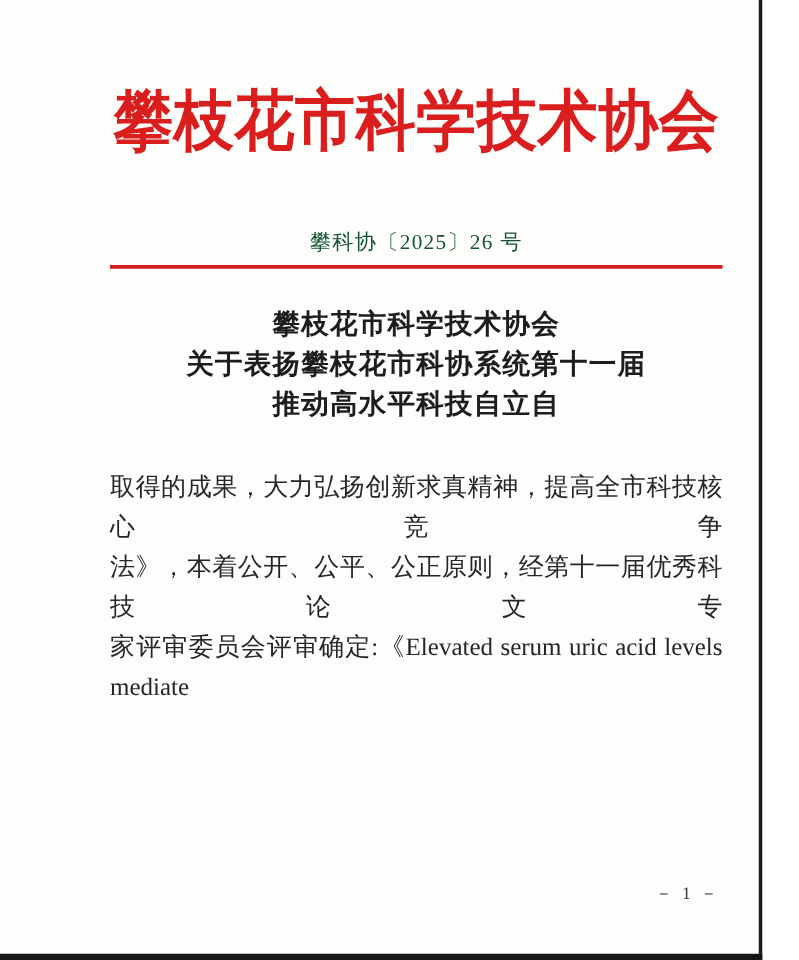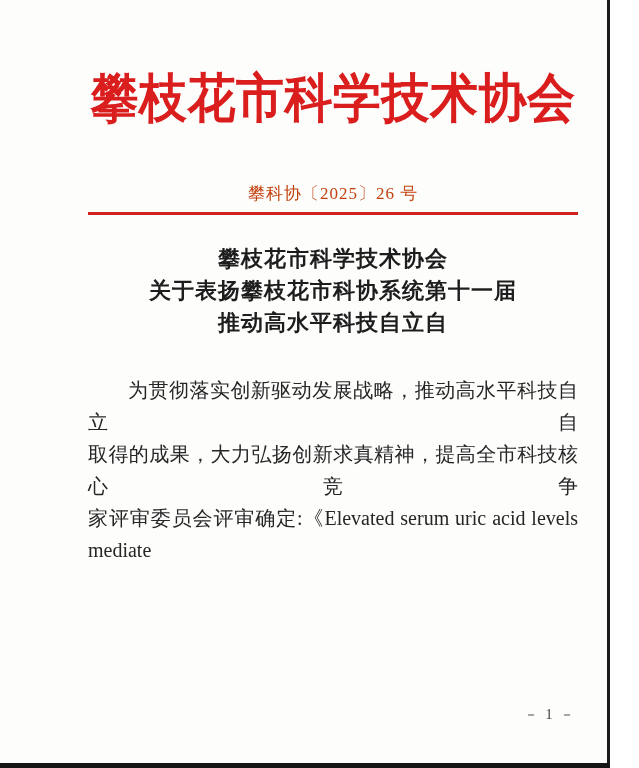--- a/index.html
+++ b/index.html
@@ -37,21 +37,21 @@
     line-height: 58px;
     white-space: nowrap;
     transform: scaleY(1.10);
     transform-origin: center top;
     letter-spacing: 0.5px;
   }
   .doc-number {
     position: absolute; top: 182px; left: 0; width: 100%;
     text-align: center;
     font-size: 17px;
-    color: #c2410c;
+    color: #14532d;
     letter-spacing: 1px;
   }
   .red-rule {
     position: absolute; top: 212px; left: 0;
     width: 100%; height: 3px;
     background: #d02020;
   }
   .doc-title {
     position: absolute; top: 243px; left: 0; width: 100%;
     text-align: center;
@@ -94,22 +94,22 @@
 
     <div class="red-rule"></div>
 
     <div class="doc-title">
       <div class="title-line">攀枝花市科学技术协会</div>
       <div class="title-line">关于表扬攀枝花市科协系统第十一届</div>
       <div class="title-line">推动高水平科技自立自</div>
     </div>
 
     <div class="body-block">
-      <div class="line justify indent">为贯彻落实创新驱动发展战略，推动高水平科技自立自</div>
       <div class="line justify">取得的成果，大力弘扬创新求真精神，提高全市科技核心竞争</div>
+      <div class="line justify">法》，本着公开、公平、公正原则，经第十一届优秀科技论文专</div>
       <div class="line justify">家评审委员会评审确定:《Elevated serum uric acid levels mediate</div>
 
     </div>
 
     <div class="page-number">－ 1 －</div>
   </div>
 
   <div class="edge-right"></div>
   <div class="edge-bottom"></div>
 </div>

